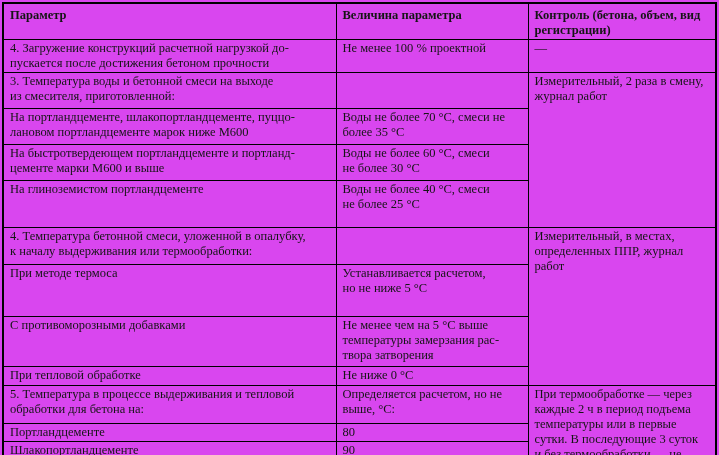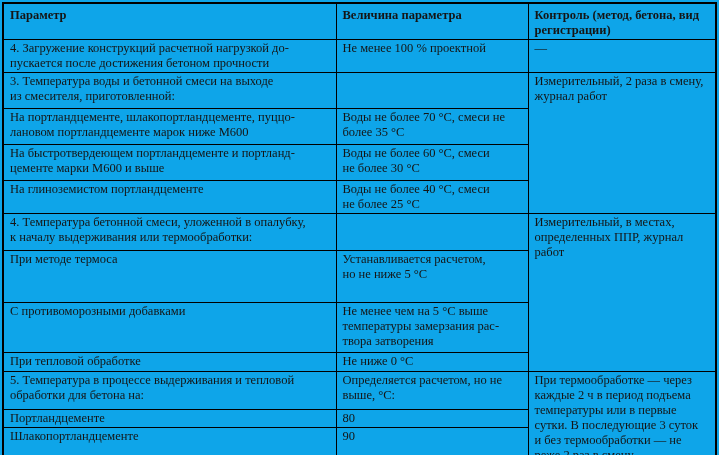--- a/index.html
+++ b/index.html
@@ -1,17 +1,17 @@
 <!DOCTYPE html>
 <html><head>
 <meta charset="utf-8">
 <style>
   html,body{margin:0;padding:0;background:#ffffff;}
   .page{
-    width:719px;height:455px;background:#0ea5e9;box-sizing:border-box;
+    width:719px;height:455px;background:#d946ef;box-sizing:border-box;
     padding:2px 0 0 2px;
     font-family:"Liberation Serif","DejaVu Serif",serif;
   }
   table.params{
     border-collapse:collapse;table-layout:fixed;width:713px;
     border:2px solid #000;
   }
   .params th,.params td{
     border:1px solid #000;
     vertical-align:top;text-align:left;
@@ -31,21 +31,21 @@
   <table class="params">
     <colgroup>
       <col class="c1">
         <col class="c2">
         <col class="c3">
     </colgroup>
     <tbody>
       <tr style="height:33px">
         <th>Параметр</th>
         <th>Величина параметра</th>
-        <th>Контроль (метод, бетона, вид
+        <th>Контроль (бетона, объем, вид
 регистрации)</th>
       </tr>
 
       <tr style="height:33px">
         <td>4. Загружение конструкций расчетной нагрузкой до-
 пускается после достижения бетоном прочности</td>
         <td>Не менее 100 % проектной</td>
         <td>—</td>
       </tr>
 
@@ -61,21 +61,21 @@
 лановом портландцементе марок ниже М600</td>
         <td>Воды не более 70 °С, смеси не
 более 35 °С</td>
       </tr>
       <tr style="height:36px">
         <td>На быстротвердеющем портландцементе и портланд-
 цементе марки М600 и выше</td>
         <td>Воды не более 60 °С, смеси
 не более 30 °С</td>
       </tr>
-      <tr style="height:33px">
+      <tr style="height:47px">
         <td>На глиноземистом портландцементе</td>
         <td>Воды не более 40 °С, смеси
 не более 25 °С</td>
       </tr>
 
       <tr style="height:37px">
         <td>4. Температура бетонной смеси, уложенной в опалубку,
 к началу выдерживания или термообработки:</td>
         <td></td>
         <td rowspan="4">Измерительный, в местах,

